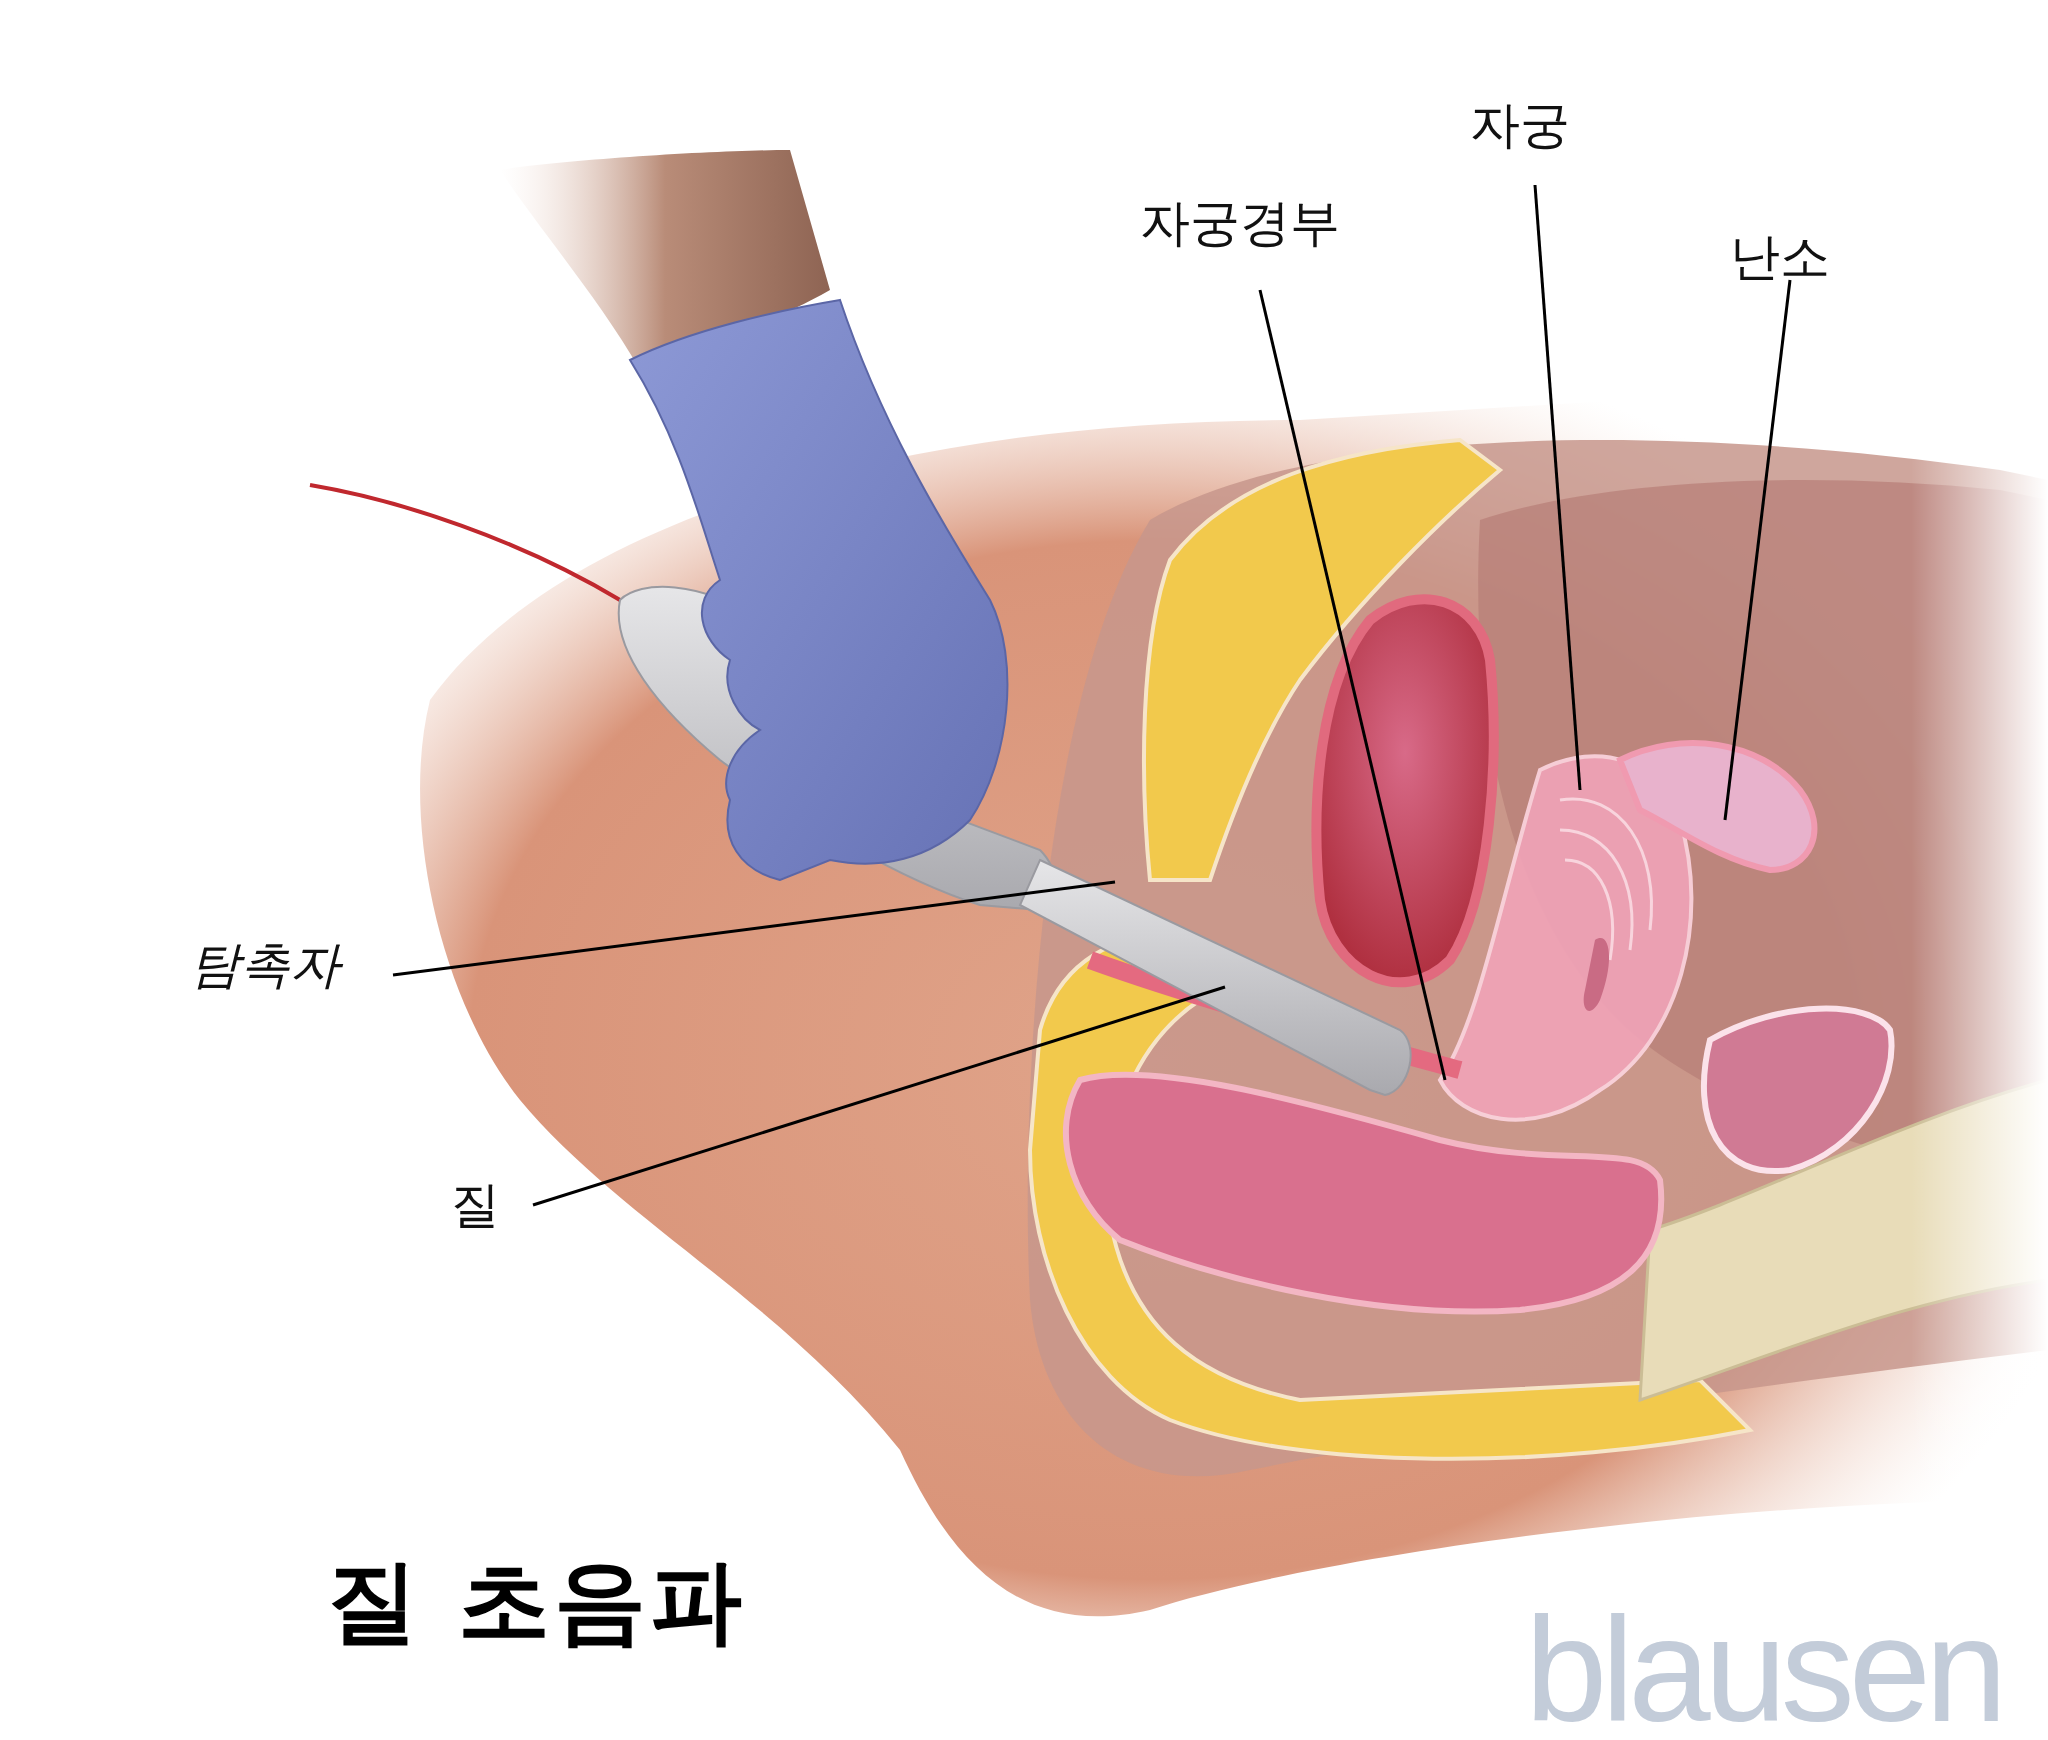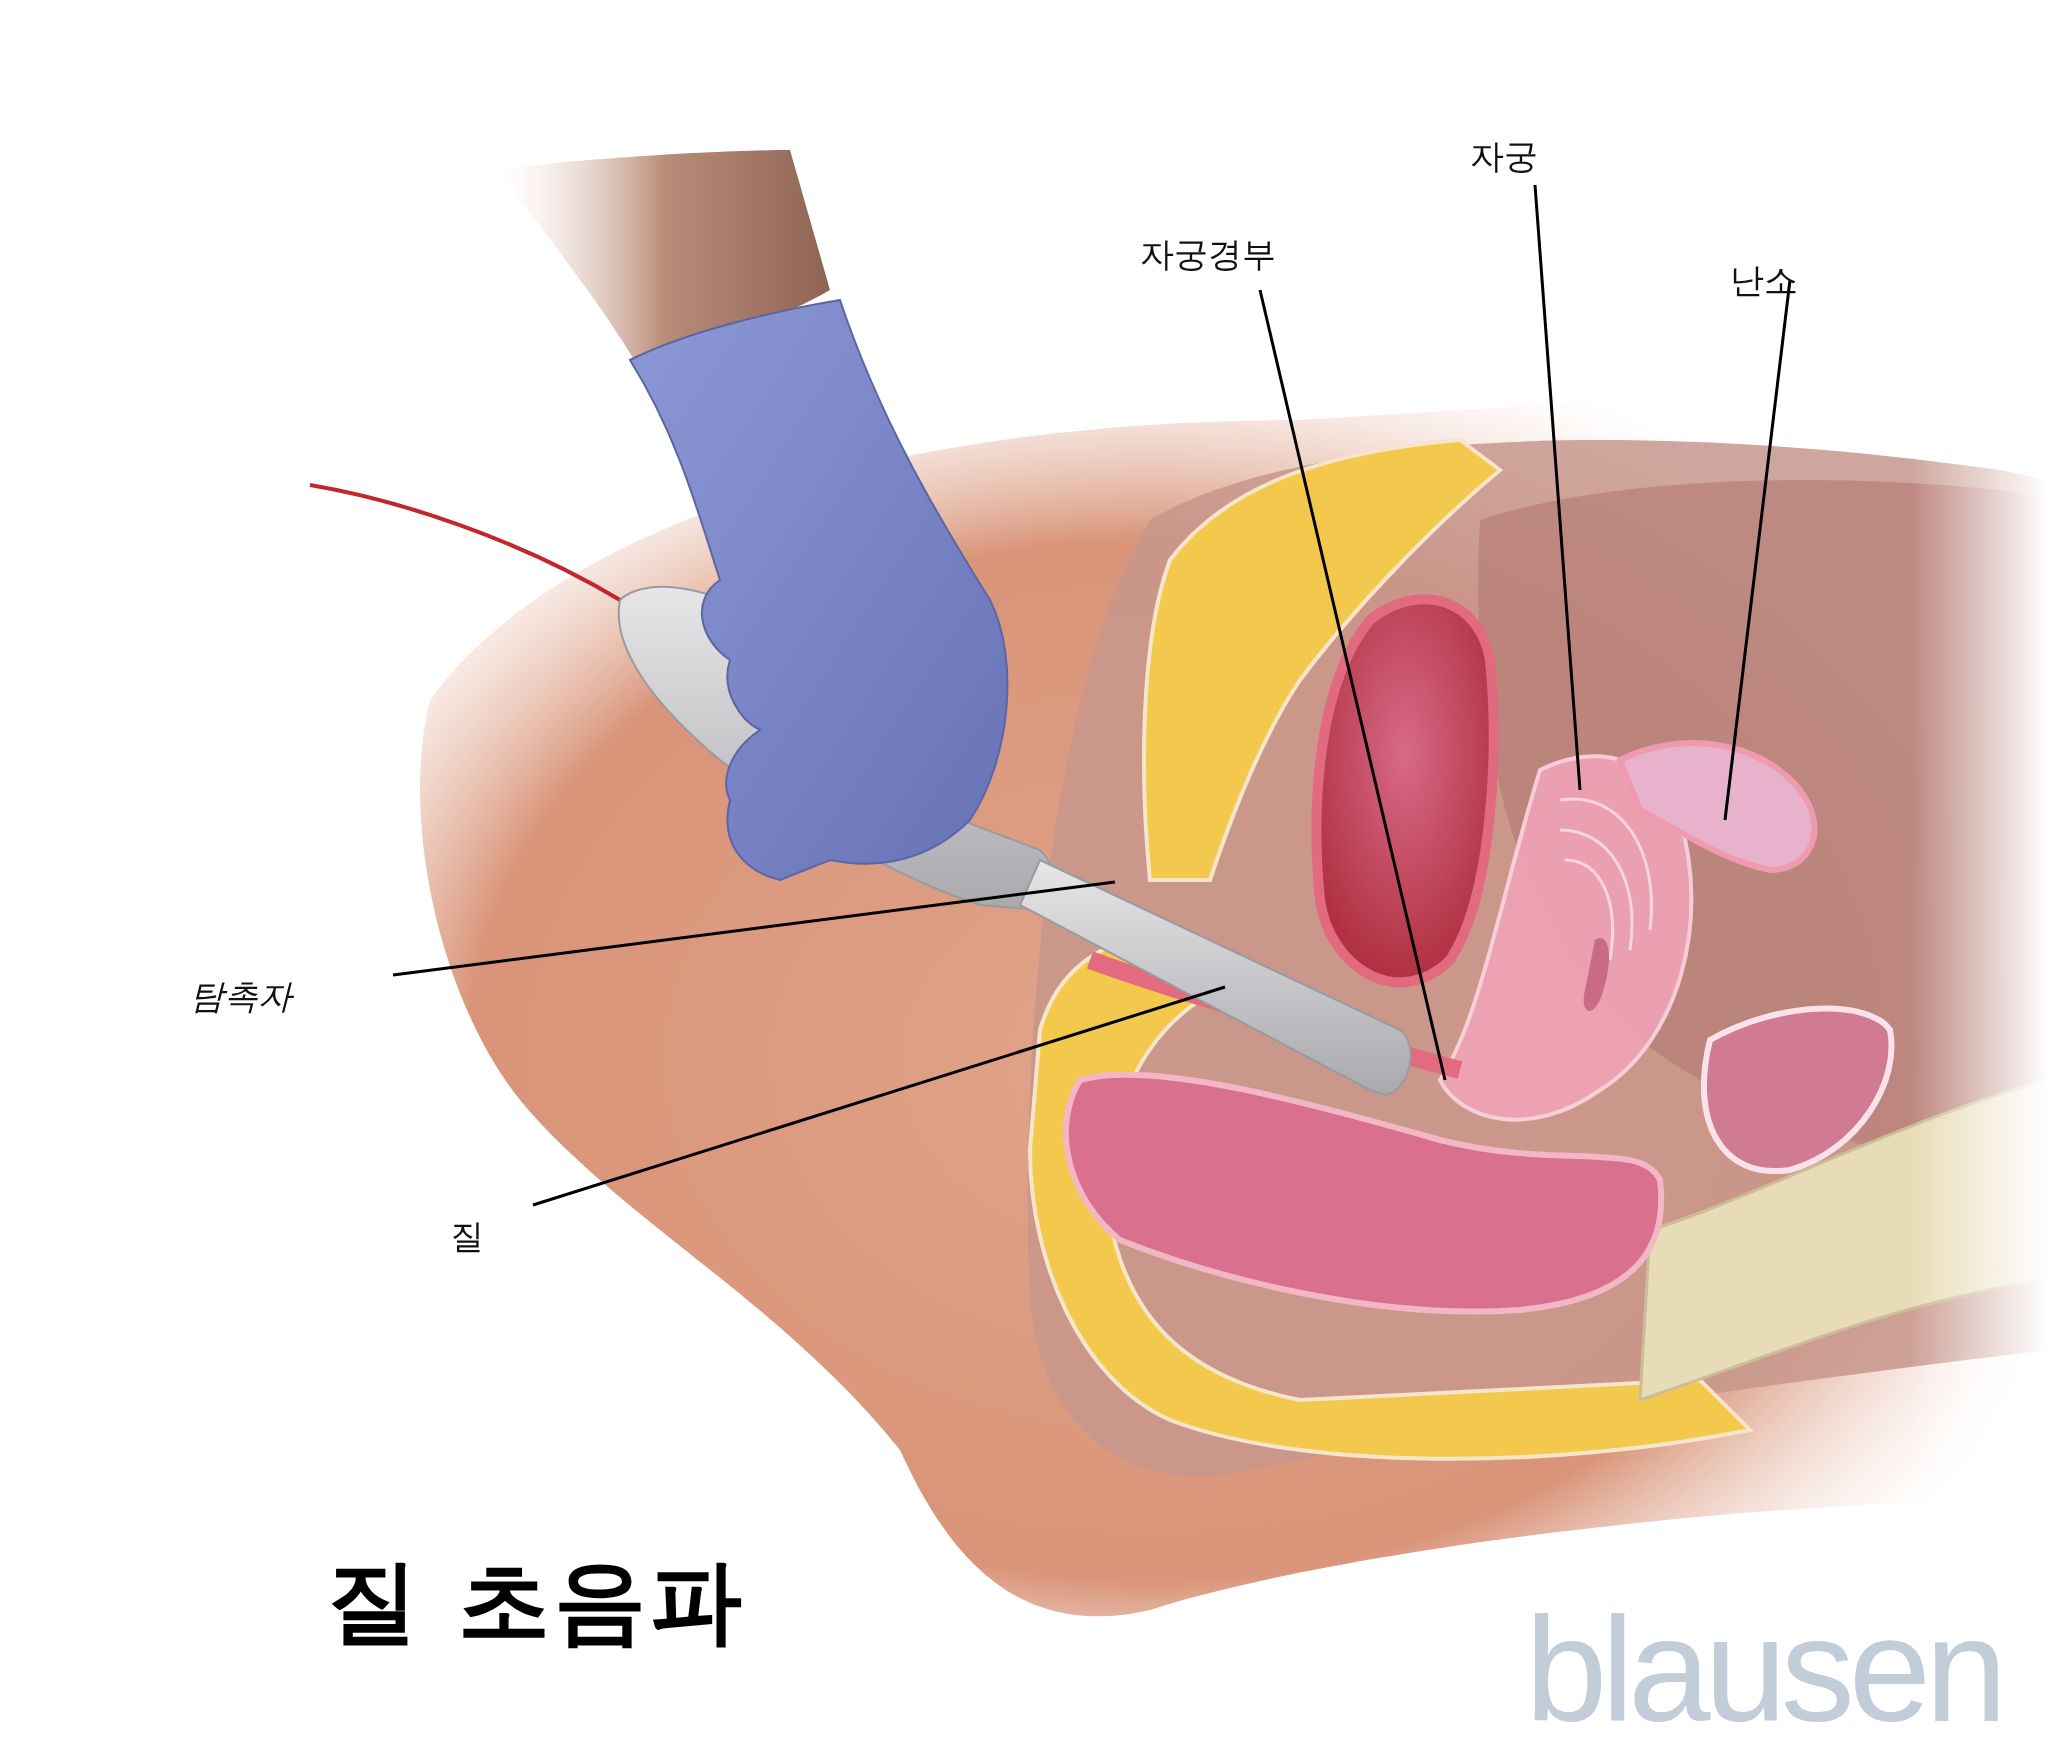--- a/index.html
+++ b/index.html
@@ -1,19 +1,19 @@
 <!DOCTYPE html>
 <html><head>
 <meta charset="utf-8">
 <style>
   html, body { margin:0; padding:0; background:#ffffff; }
   body { width:2048px; height:1740px; position:relative; overflow:hidden;
          font-family:"DejaVu Sans", "Liberation Sans", sans-serif; }
   #art { position:absolute; left:0; top:0; width:2048px; height:1740px; }
-  .label { position:absolute; color:#111; font-size:34px; line-height:1; white-space:nowrap;margin-top:39px; }
+  .label { position:absolute; color:#111; font-size:50px; line-height:1; white-space:nowrap; }
   .title { position:absolute; left:310px; top:1540px; font-size:92px; font-weight:bold; color:#000; letter-spacing:4px;margin-left:16px; }
   .logo { position:absolute; left:1525px; top:1585px; font-size:148px; color:#c3ccd9;
           font-family:"Liberation Sans", sans-serif; letter-spacing:-6px; }
 </style>
 </head>
 <body>
 
 <svg id="art" viewBox="0 0 2048 1740" xmlns="http://www.w3.org/2000/svg">
   <defs>
     <radialGradient id="skinG" cx="0.45" cy="0.55" r="0.6">
@@ -87,18 +87,18 @@
     <line x1="1535" y1="185" x2="1580" y2="790"></line>
     <line x1="1260" y1="290" x2="1445" y2="1080"></line>
     <line x1="1790" y1="280" x2="1725" y2="820"></line>
     <line x1="393" y1="975" x2="1115" y2="882"></line>
     <line x1="533" y1="1205" x2="1225" y2="987"></line>
   </g>
 </svg>
 
 <div class="label" style="left:1470px;top:100px;">자궁</div>
 <div class="label" style="left:1140px;top:198px;">자궁경부</div>
-<div class="label" style="left:1730px;top:224px;text-align:right;">난소</div>
+<div class="label" style="left:1730px;top:232px;text-align:right;">난소</div>
 <div class="label" style="left:190px;top:940px;font-style:italic;">탐촉자</div>
 <div class="label" style="left:450px;top:1180px;">질</div>
 
 <div class="title">질 초음파</div>
 <div class="logo">blausen</div>
 
 </body></html>

